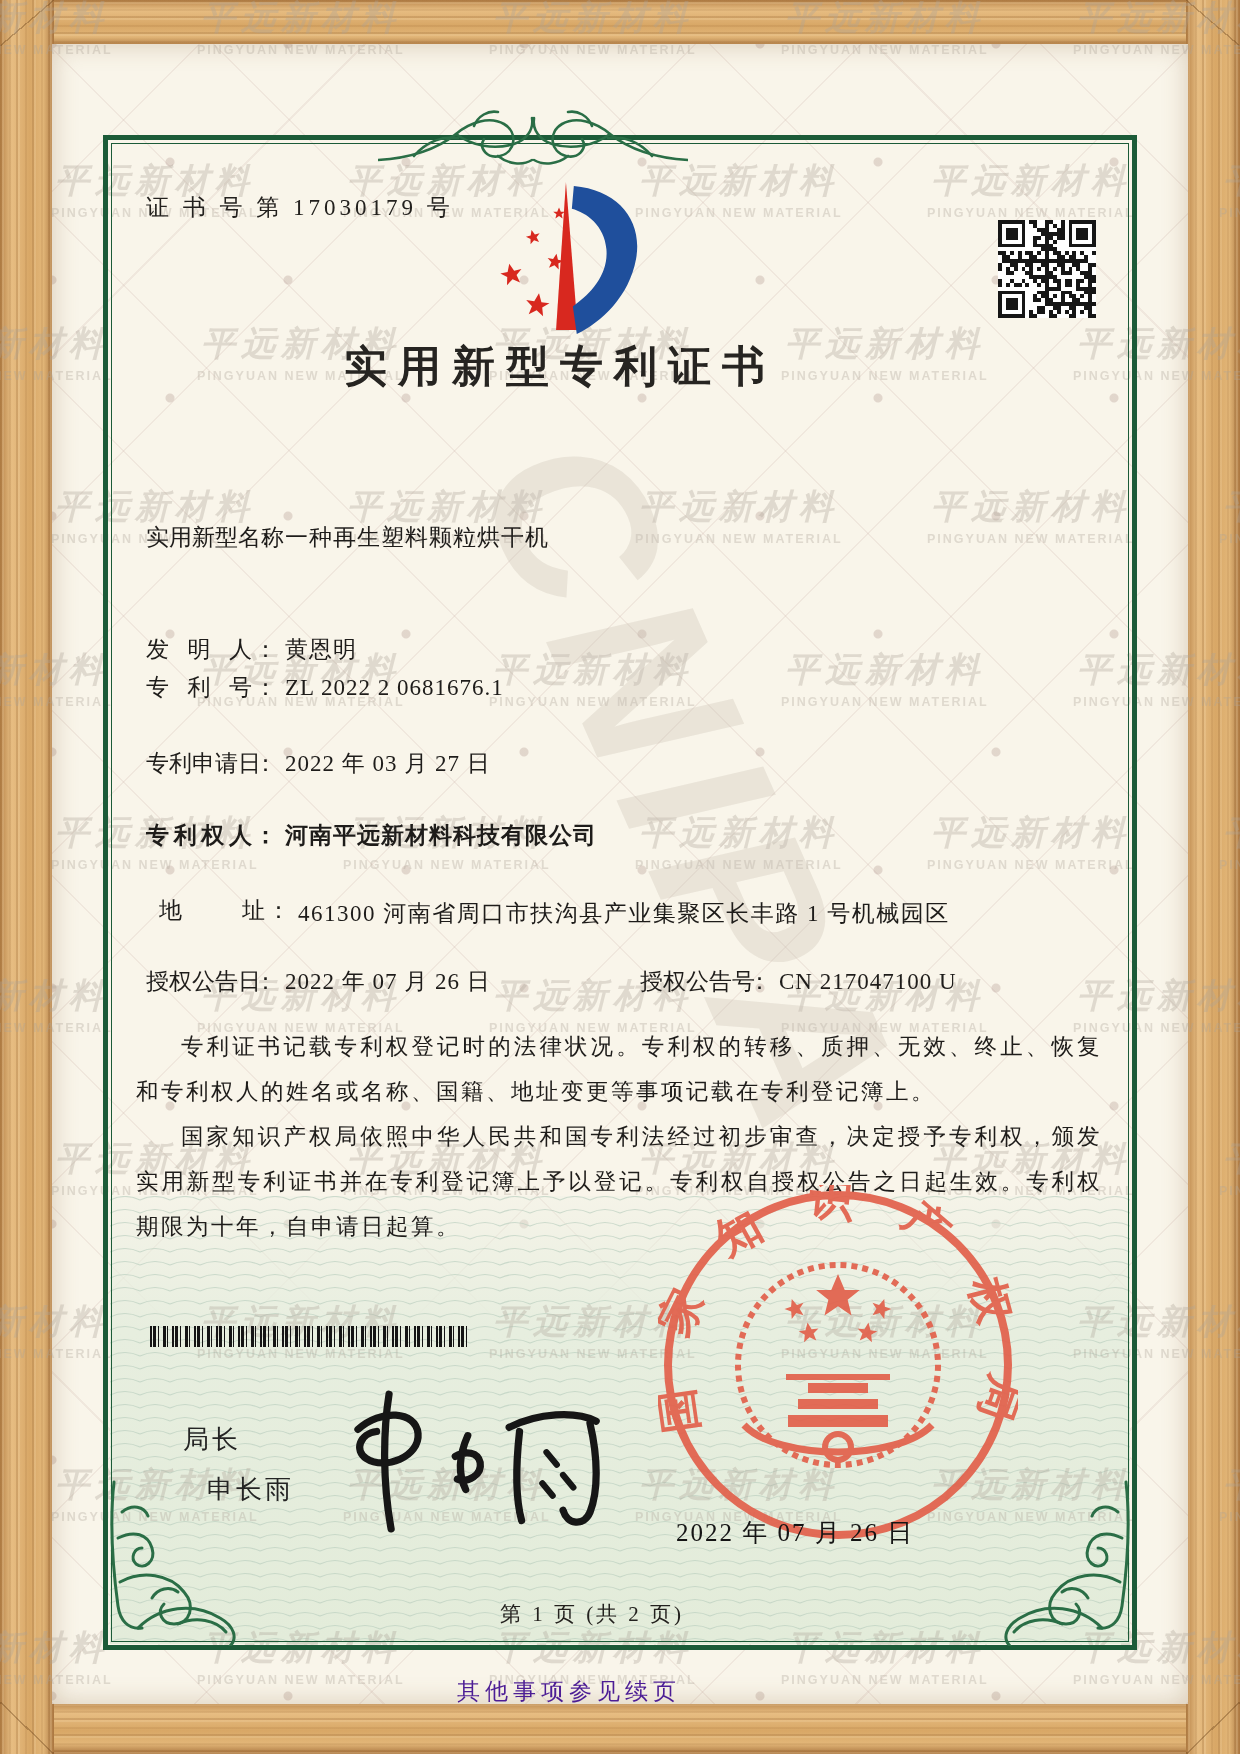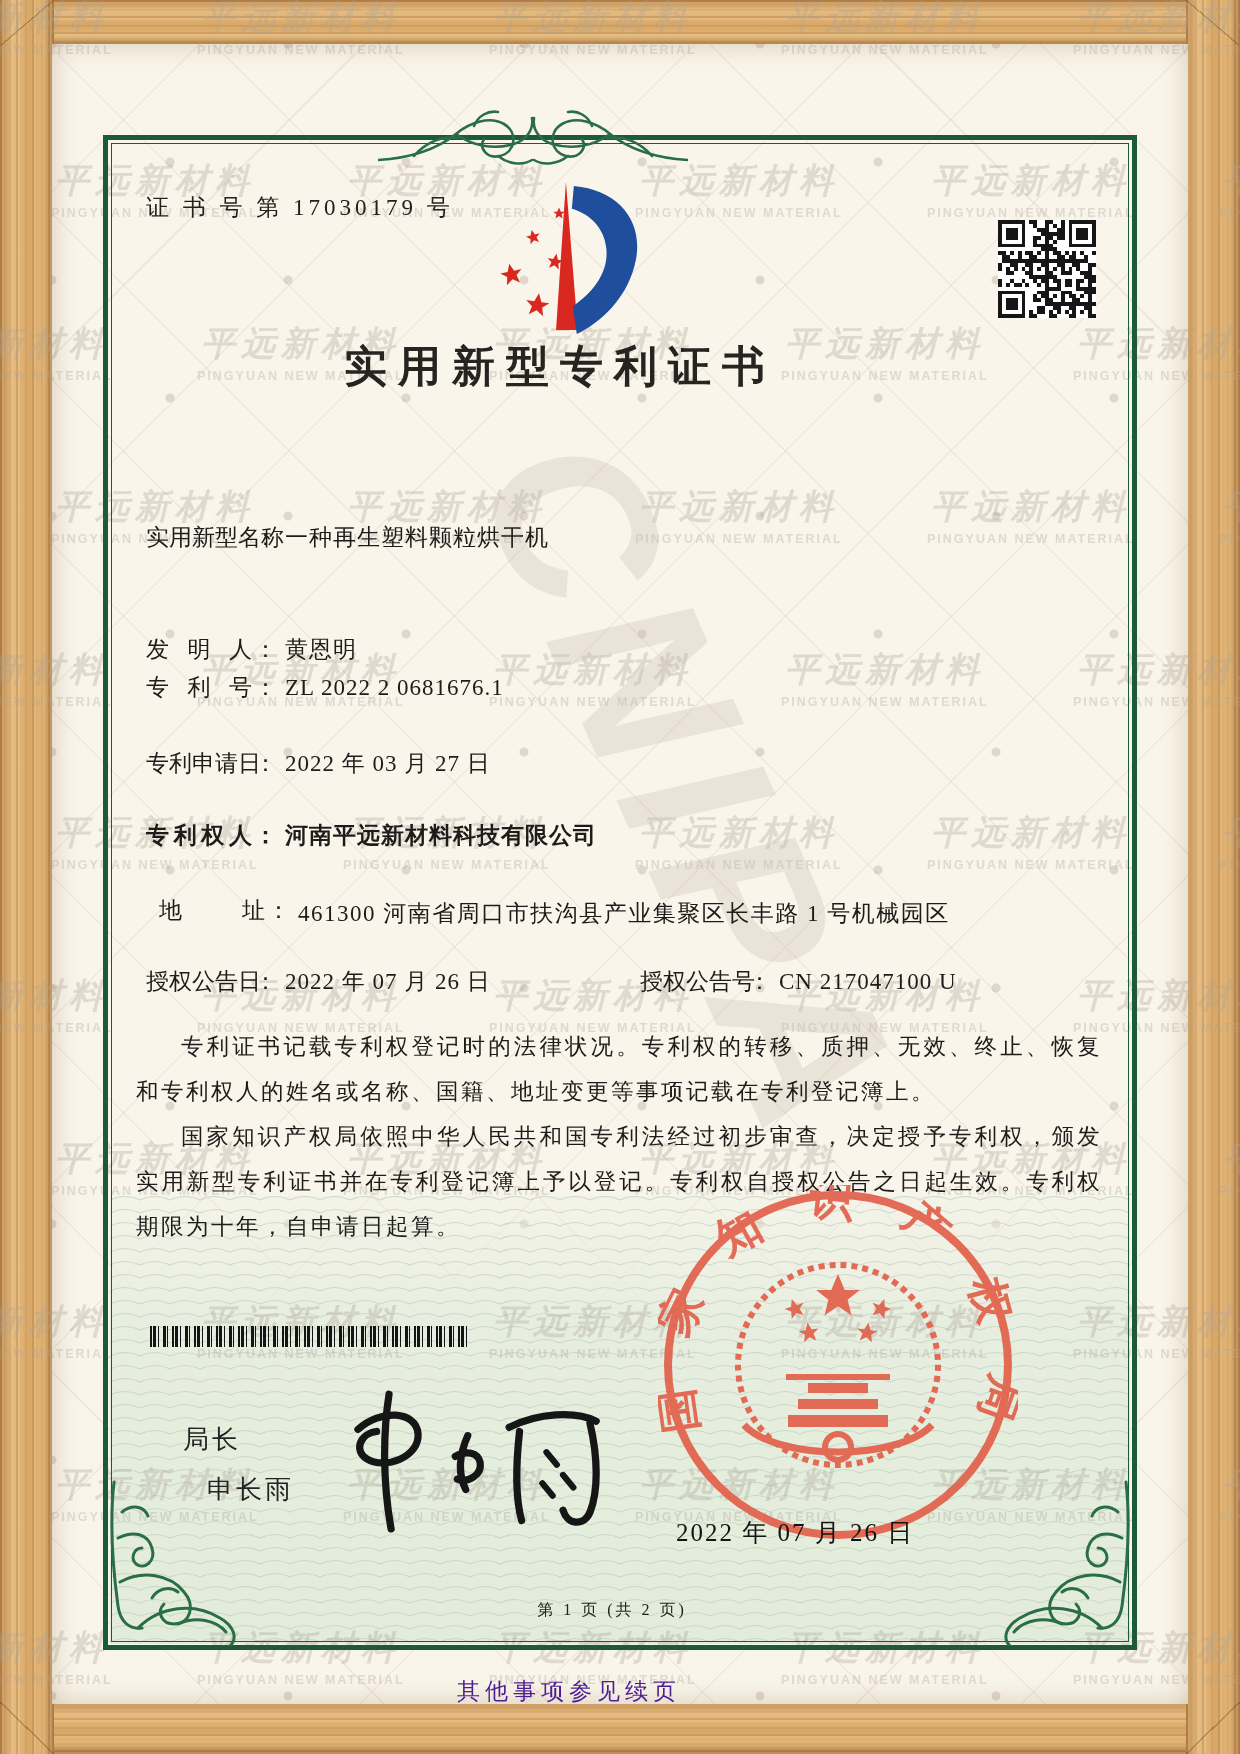--- a/index.html
+++ b/index.html
@@ -71,21 +71,21 @@
       letter-spacing:2.5px;text-align:justify;color:#1e1c1a;}
   .bodytext p{margin:0;text-indent:2em;}
   .barcode{left:150px;top:1326px;width:318px;height:21px;
       background:repeating-linear-gradient(90deg,#151515 0 2px,transparent 2px 3px,#151515 3px 6px,
         transparent 6px 8px,#151515 8px 9px,transparent 9px 13px,#151515 13px 16px,
         transparent 16px 17px,#151515 17px 18px,transparent 18px 22px);}
   .signerline{left:183px;font-size:26px;color:#242424;letter-spacing:3px;
       font-family:"Liberation Sans","DejaVu Sans",sans-serif;}
   .sealdate{left:645px;top:1516px;width:300px;text-align:center;font-size:25px;
       letter-spacing:2px;color:#141414;z-index:6;}
-  .pageno{left:412px;top:1600px;width:400px;text-align:center;font-size:16px;
+  .pageno{left:392px;top:1600px;width:400px;text-align:center;font-size:21px;
       letter-spacing:3px;color:#23211e;}
   .contnote{left:369px;top:1676px;width:400px;text-align:center;font-size:23px;
       letter-spacing:5px;color:#4c1d95;}
   .qr{left:998px;top:220px;width:98px;height:98px;background:#fff;}
 </style>
 </head>
 <body>
 
 <div class="page">
 

